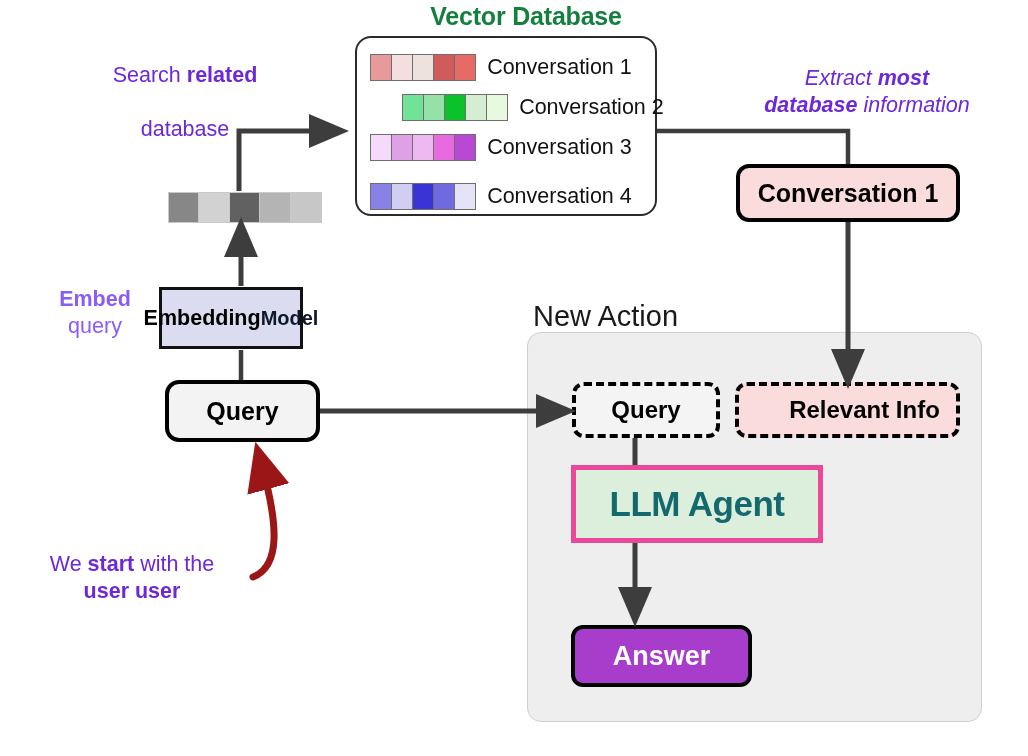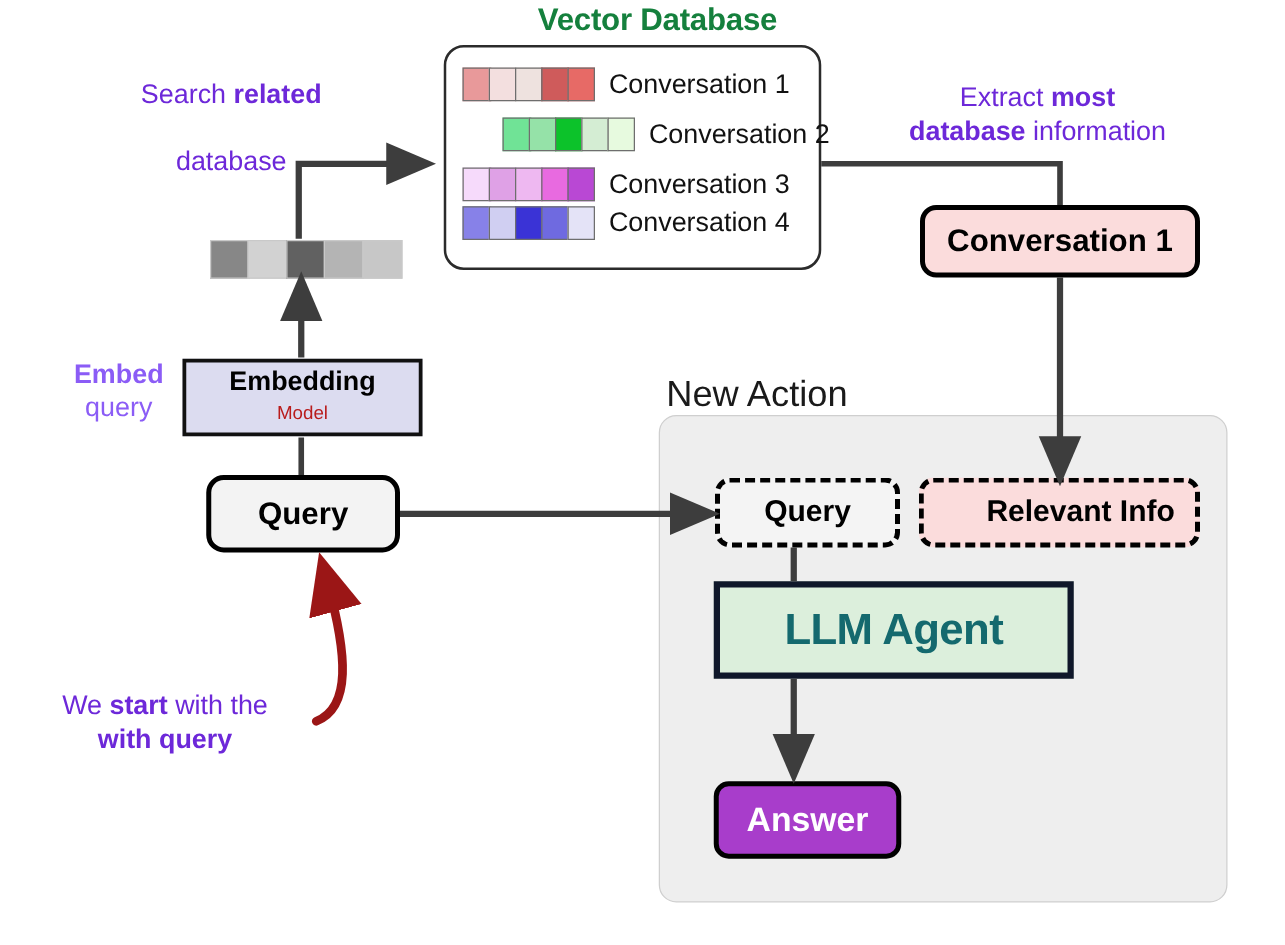--- a/index.html
+++ b/index.html
@@ -25,21 +25,21 @@
     left: 396px; top: 2px; width: 260px;
     font-size: 25px; font-weight: bold; color: #15803d;
     text-align: center; letter-spacing: -0.2px;
   }
   .annot {
     font-size: 21.5px; color: #6d28d9; line-height: 27px;
     text-align: center;
   }
   .annot b { font-weight: bold; }
   .annot-search { left: 60px; top: 62px; width: 250px; text-align: center; }
-  .annot-extract { left: 700px; top: 65px; width: 260px; text-align: center; }
+  .annot-extract { left: 737px; top: 65px; width: 260px; text-align: center; font-style: italic; }
   .annot-embed {
     left: 34px; top: 286px; width: 122px;
     font-size: 21.5px; line-height: 27px; text-align: center; color:#8b5cf6;
   }
   .annot-start { left: 22px; top: 551px; width: 220px; text-align: center; }
 
   .label-newaction {
     left: 533px; top: 300px;
     font-size: 29px; color: #1a1a1a; font-weight: normal;
   }
@@ -69,28 +69,28 @@
   .gcell {
     width: 32px; height: 31px;
     border: 1.6px solid #c9c9c9;
     box-sizing: border-box;
     margin-left: -1.6px;
   }
   .gcell:first-child { margin-left: 0; }
 
   
   .box-embedding {
-    left: 146px; top: 287px; width: 192px; height: 62px;
+    left: 159px; top: 287px; width: 144px; height: 62px;
     background: #dcdcf0; border: 3.5px solid #111;
     box-sizing: border-box;
-    display: flex; flex-direction: column; align-items: center;
+    display: flex; flex-direction: row; align-items: center;
     justify-content: center; line-height: 25px;
   }
   .box-embedding .l1 { font-size: 21.5px; font-weight: bold; color:#000; }
-  .box-embedding .l2 { font-size: 15px; font-weight: normal; color:#b91c1c; }
+  .box-embedding .l2 { font-size: 20px; font-weight: bold; color:#0f172a; }
 
   .box-query-left {
     left: 165px; top: 380px; width: 155px; height: 62px;
     background: #f3f3f3; border: 4px solid #000;
     border-radius: 14px; box-sizing: border-box;
     display: flex; align-items: center; justify-content: center;
     font-size: 25px; font-weight: bold; color: #000;
   }
 
   .box-conv1 {
@@ -115,30 +115,30 @@
     font-size: 24px; font-weight: bold; color: #000;
   }
   .box-relevant {
     left: 735px; top: 382px; width: 225px; height: 56px;
     background: #fbdcdc; border: 4px dashed #000;
     border-radius: 12px; box-sizing: border-box;
     display: flex; align-items: center; justify-content: center;
     font-size: 24px; font-weight: bold; color: #000; padding-left: 34px;
   }
   .box-llm {
-    left: 571px; top: 465px; width: 288px; height: 78px;
-    background: #dcefdc; border: 5px solid #0f172a;
+    left: 571px; top: 465px; width: 252px; height: 78px;
+    background: #dcefdc; border: 5px solid #ec4899;
     box-sizing: border-box;
     display: flex; align-items: center; justify-content: center;
     font-size: 35px; font-weight: bold; color: #14696e;
     letter-spacing: -0.5px;
     text-align: center;
   }
   .box-answer {
-    left: 571px; top: 625px; width: 150px; height: 62px;
+    left: 571px; top: 625px; width: 181px; height: 62px;
     background: #a83dcb; border: 4.5px solid #000;
     border-radius: 12px; box-sizing: border-box;
     display: flex; align-items: center; justify-content: center;
     font-size: 27px; font-weight: bold; color: #ffffff;
   }
 
   
   .connectors {
     left: 0; top: 0; width: 1028px; height: 756px;
     pointer-events: none;
@@ -179,21 +179,21 @@
       <div class="vec" id="vrow2">
           <div class="vcell" style="background: rgb(246, 218, 251);"></div>
           <div class="vcell" style="background: rgb(223, 161, 230);"></div>
           <div class="vcell" style="background: rgb(238, 184, 241);"></div>
           <div class="vcell" style="background: rgb(232, 106, 224);"></div>
           <div class="vcell" style="background: rgb(185, 72, 212);"></div>
         </div>
       <div class="vlabel">Conversation 3</div>
     </div>
 
-    <div class="vrow" style="left:13px; top:127px;">
+    <div class="vrow" style="left:13px; top:145px;">
       <div class="vec" id="vrow3">
           <div class="vcell" style="background: rgb(135, 129, 232);"></div>
           <div class="vcell" style="background: rgb(208, 207, 242);"></div>
           <div class="vcell" style="background: rgb(58, 51, 214);"></div>
           <div class="vcell" style="background: rgb(111, 106, 224);"></div>
           <div class="vcell" style="background: rgb(228, 227, 247);"></div>
         </div>
       <div class="vlabel">Conversation 4</div>
     </div>
   </div>
@@ -224,21 +224,21 @@
 
   <div class="abs box-embedding">
     <span class="l1">Embedding</span>
     <span class="l2">Model</span>
   </div>
 
   <div class="abs box-query-left">Query</div>
 
   <div class="abs annot annot-start">
     <span>We </span><b>start</b><span> with the</span><br>
-    <b>with query</b>
+    <b>user user</b>
   </div>
 
   <div class="abs box-conv1">Conversation 1</div>
 
   <div class="abs label-newaction">New Action</div>
   <div class="abs panel-newaction"></div>
 
   <div class="abs box-query-dashed">Query</div>
   <div class="abs box-relevant">Relevant Info</div>
   <div class="abs box-llm">LLM Agent</div>

